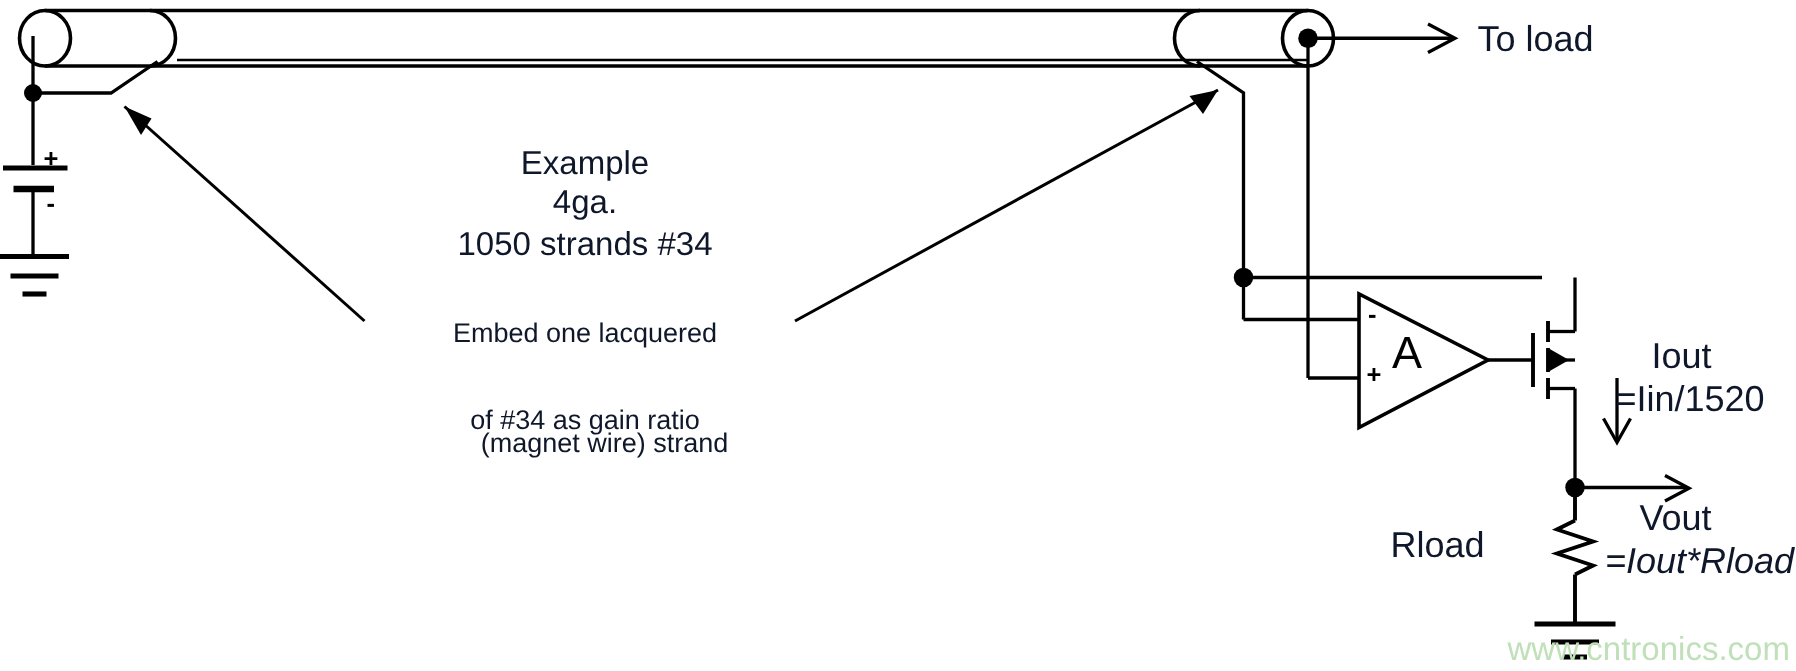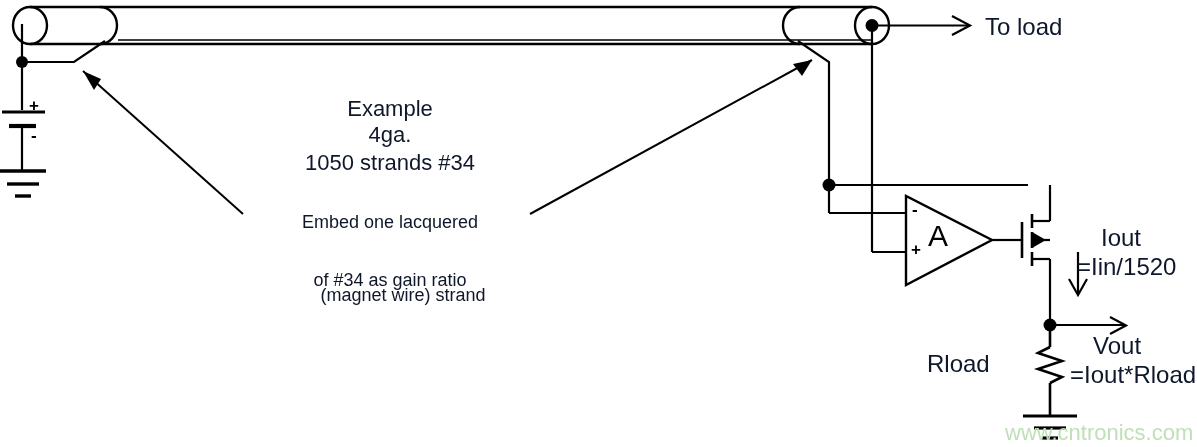--- a/index.html
+++ b/index.html
@@ -215,21 +215,21 @@
   <div class="lbl lbl-center t22" style="left:255px; top:150px; width:270px;">1050 strands #34</div>
 
   <div class="lbl lbl-center t23" style="left:240px; top:212px; width:300px;">Embed one lacquered</div>
   <div class="lbl lbl-center t23" style="left:253px; top:241px; width:300px;margin-top:44px;">(magnet wire) strand</div>
   <div class="lbl lbl-center t23" style="left:240px; top:270px; width:300px;">of #34 as gain ratio</div>
 
   <div class="lbl lbl-left t24" style="left:1101px; top:224px;">Iout</div>
   <div class="lbl lbl-left t24" style="left:1077px; top:253px;">=Iin/1520</div>
 
   <div class="lbl lbl-left t24" style="left:1093px; top:332px;">Vout</div>
-  <div class="lbl lbl-left t24" style="left:1070px; top:361px;">=Iout*Rload</div>
+  <div class="lbl lbl-left t24" style="left:1070px; top:361px;font-style:italic;">=Iout*Rload</div>
 
   <div class="lbl lbl-left t24" style="left:927px; top:350px;">Rload</div>
 
   <div class="oa-label" style="left:928px; top:219px;">A</div>
 
   <div class="pm" style="left:912px; top:200px;">-</div>
   <div class="pm" style="left:911px; top:240px;">+</div>
 
   <div class="pm" style="left:29px; top:96px;">+</div>
   <div class="pm" style="left:31px; top:126px;">-</div>

